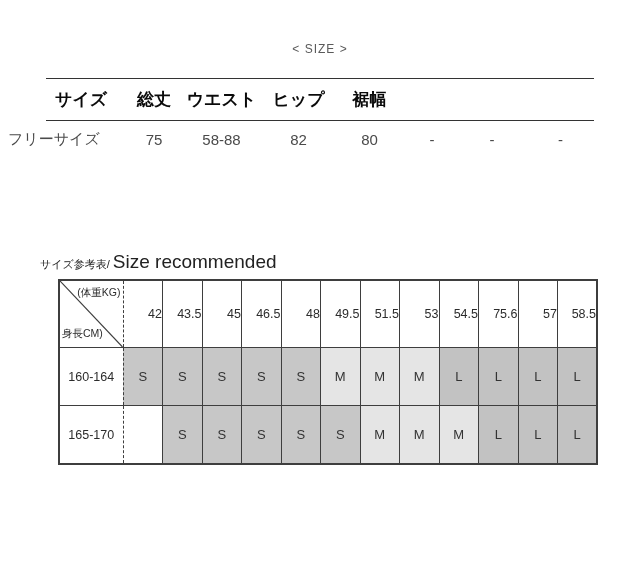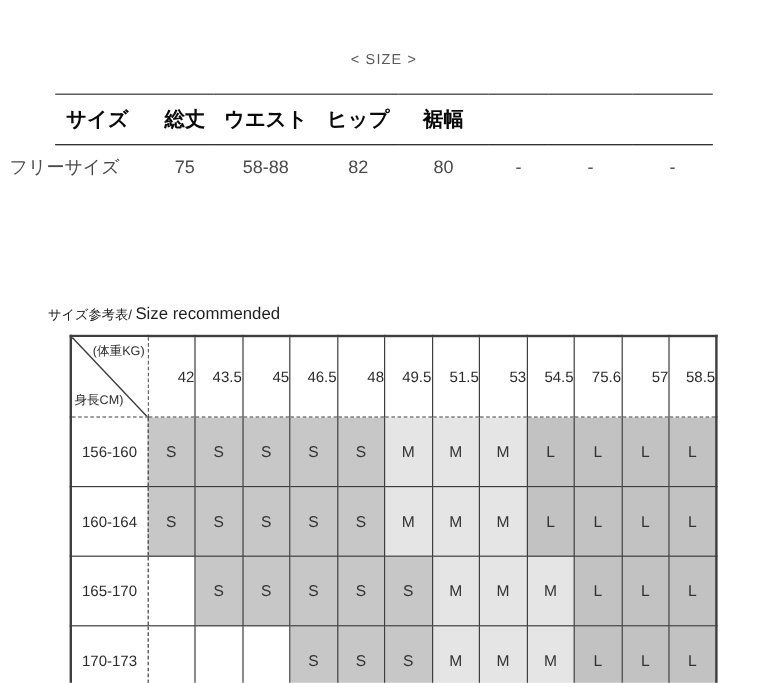--- a/index.html
+++ b/index.html
@@ -24,21 +24,21 @@
   }
   .spec th.c0{text-align:left;padding-left:9px;}
   .spec td{
     height:37px;font-size:15px;color:#4a4a4a;text-align:center;
     vertical-align:middle;padding:0;white-space:nowrap;
   }
   .spec td.c0{text-align:left;text-indent:-38px;}
   
   .caption{margin:95px 0 0 40px;height:17px;line-height:17px;color:#222;}
   .caption .jp{font-size:11px;}
-  .caption .en{font-size:14px;margin-left:3px;}
+  .caption .en{font-size:19px;margin-left:3px;}
   
   .matrix{
     margin:9px 0 0 58px;width:540px;table-layout:fixed;border-collapse:collapse;
     border:2px solid #3e3e3e;
   }
   .matrix th,.matrix td{
     border:1px solid #3e3e3e;padding:0;text-align:center;vertical-align:middle;
     font-weight:400;color:#2c2c2c;background:#ffffff;
   }
   .matrix thead th,.matrix thead td{height:66px;}
@@ -143,35 +143,20 @@
         <th class="wcol bb-dash">51.5</th>
         <th class="wcol bb-dash">53</th>
         <th class="wcol bb-dash">54.5</th>
         <th class="wcol bb-dash">75.6</th>
         <th class="wcol bb-dash">57</th>
         <th class="wcol bb-dash">58.5</th>
       </tr>
     </thead>
   <tbody id="matrix-body">
       <tr>
-        <th class="hrow br-dash bt-dash">156-160</th>
-        <td class="szcell cell-s bt-dash bl-dash">S</td>
-        <td class="szcell cell-s bt-dash">S</td>
-        <td class="szcell cell-s bt-dash">S</td>
-        <td class="szcell cell-s bt-dash">S</td>
-        <td class="szcell cell-s bt-dash">S</td>
-        <td class="szcell cell-m bt-dash">M</td>
-        <td class="szcell cell-m bt-dash">M</td>
-        <td class="szcell cell-m bt-dash">M</td>
-        <td class="szcell cell-l bt-dash">L</td>
-        <td class="szcell cell-l bt-dash">L</td>
-        <td class="szcell cell-l bt-dash">L</td>
-        <td class="szcell cell-l bt-dash">L</td>
-      </tr>
-      <tr>
         <th class="hrow br-dash">160-164</th>
         <td class="szcell cell-s bl-dash">S</td>
         <td class="szcell cell-s">S</td>
         <td class="szcell cell-s">S</td>
         <td class="szcell cell-s">S</td>
         <td class="szcell cell-s">S</td>
         <td class="szcell cell-m">M</td>
         <td class="szcell cell-m">M</td>
         <td class="szcell cell-m">M</td>
         <td class="szcell cell-l">L</td>
@@ -187,29 +172,14 @@
         <td class="szcell cell-s">S</td>
         <td class="szcell cell-s">S</td>
         <td class="szcell cell-s">S</td>
         <td class="szcell cell-m">M</td>
         <td class="szcell cell-m">M</td>
         <td class="szcell cell-m">M</td>
         <td class="szcell cell-l">L</td>
         <td class="szcell cell-l">L</td>
         <td class="szcell cell-l">L</td>
       </tr>
-      <tr>
-        <th class="hrow br-dash">170-173</th>
-        <td class="szcell bl-dash"></td>
-        <td class="szcell"></td>
-        <td class="szcell"></td>
-        <td class="szcell cell-s">S</td>
-        <td class="szcell cell-s">S</td>
-        <td class="szcell cell-s">S</td>
-        <td class="szcell cell-m">M</td>
-        <td class="szcell cell-m">M</td>
-        <td class="szcell cell-m">M</td>
-        <td class="szcell cell-l">L</td>
-        <td class="szcell cell-l">L</td>
-        <td class="szcell cell-l">L</td>
-      </tr>
     </tbody>
 </table>
 
 </body></html>

